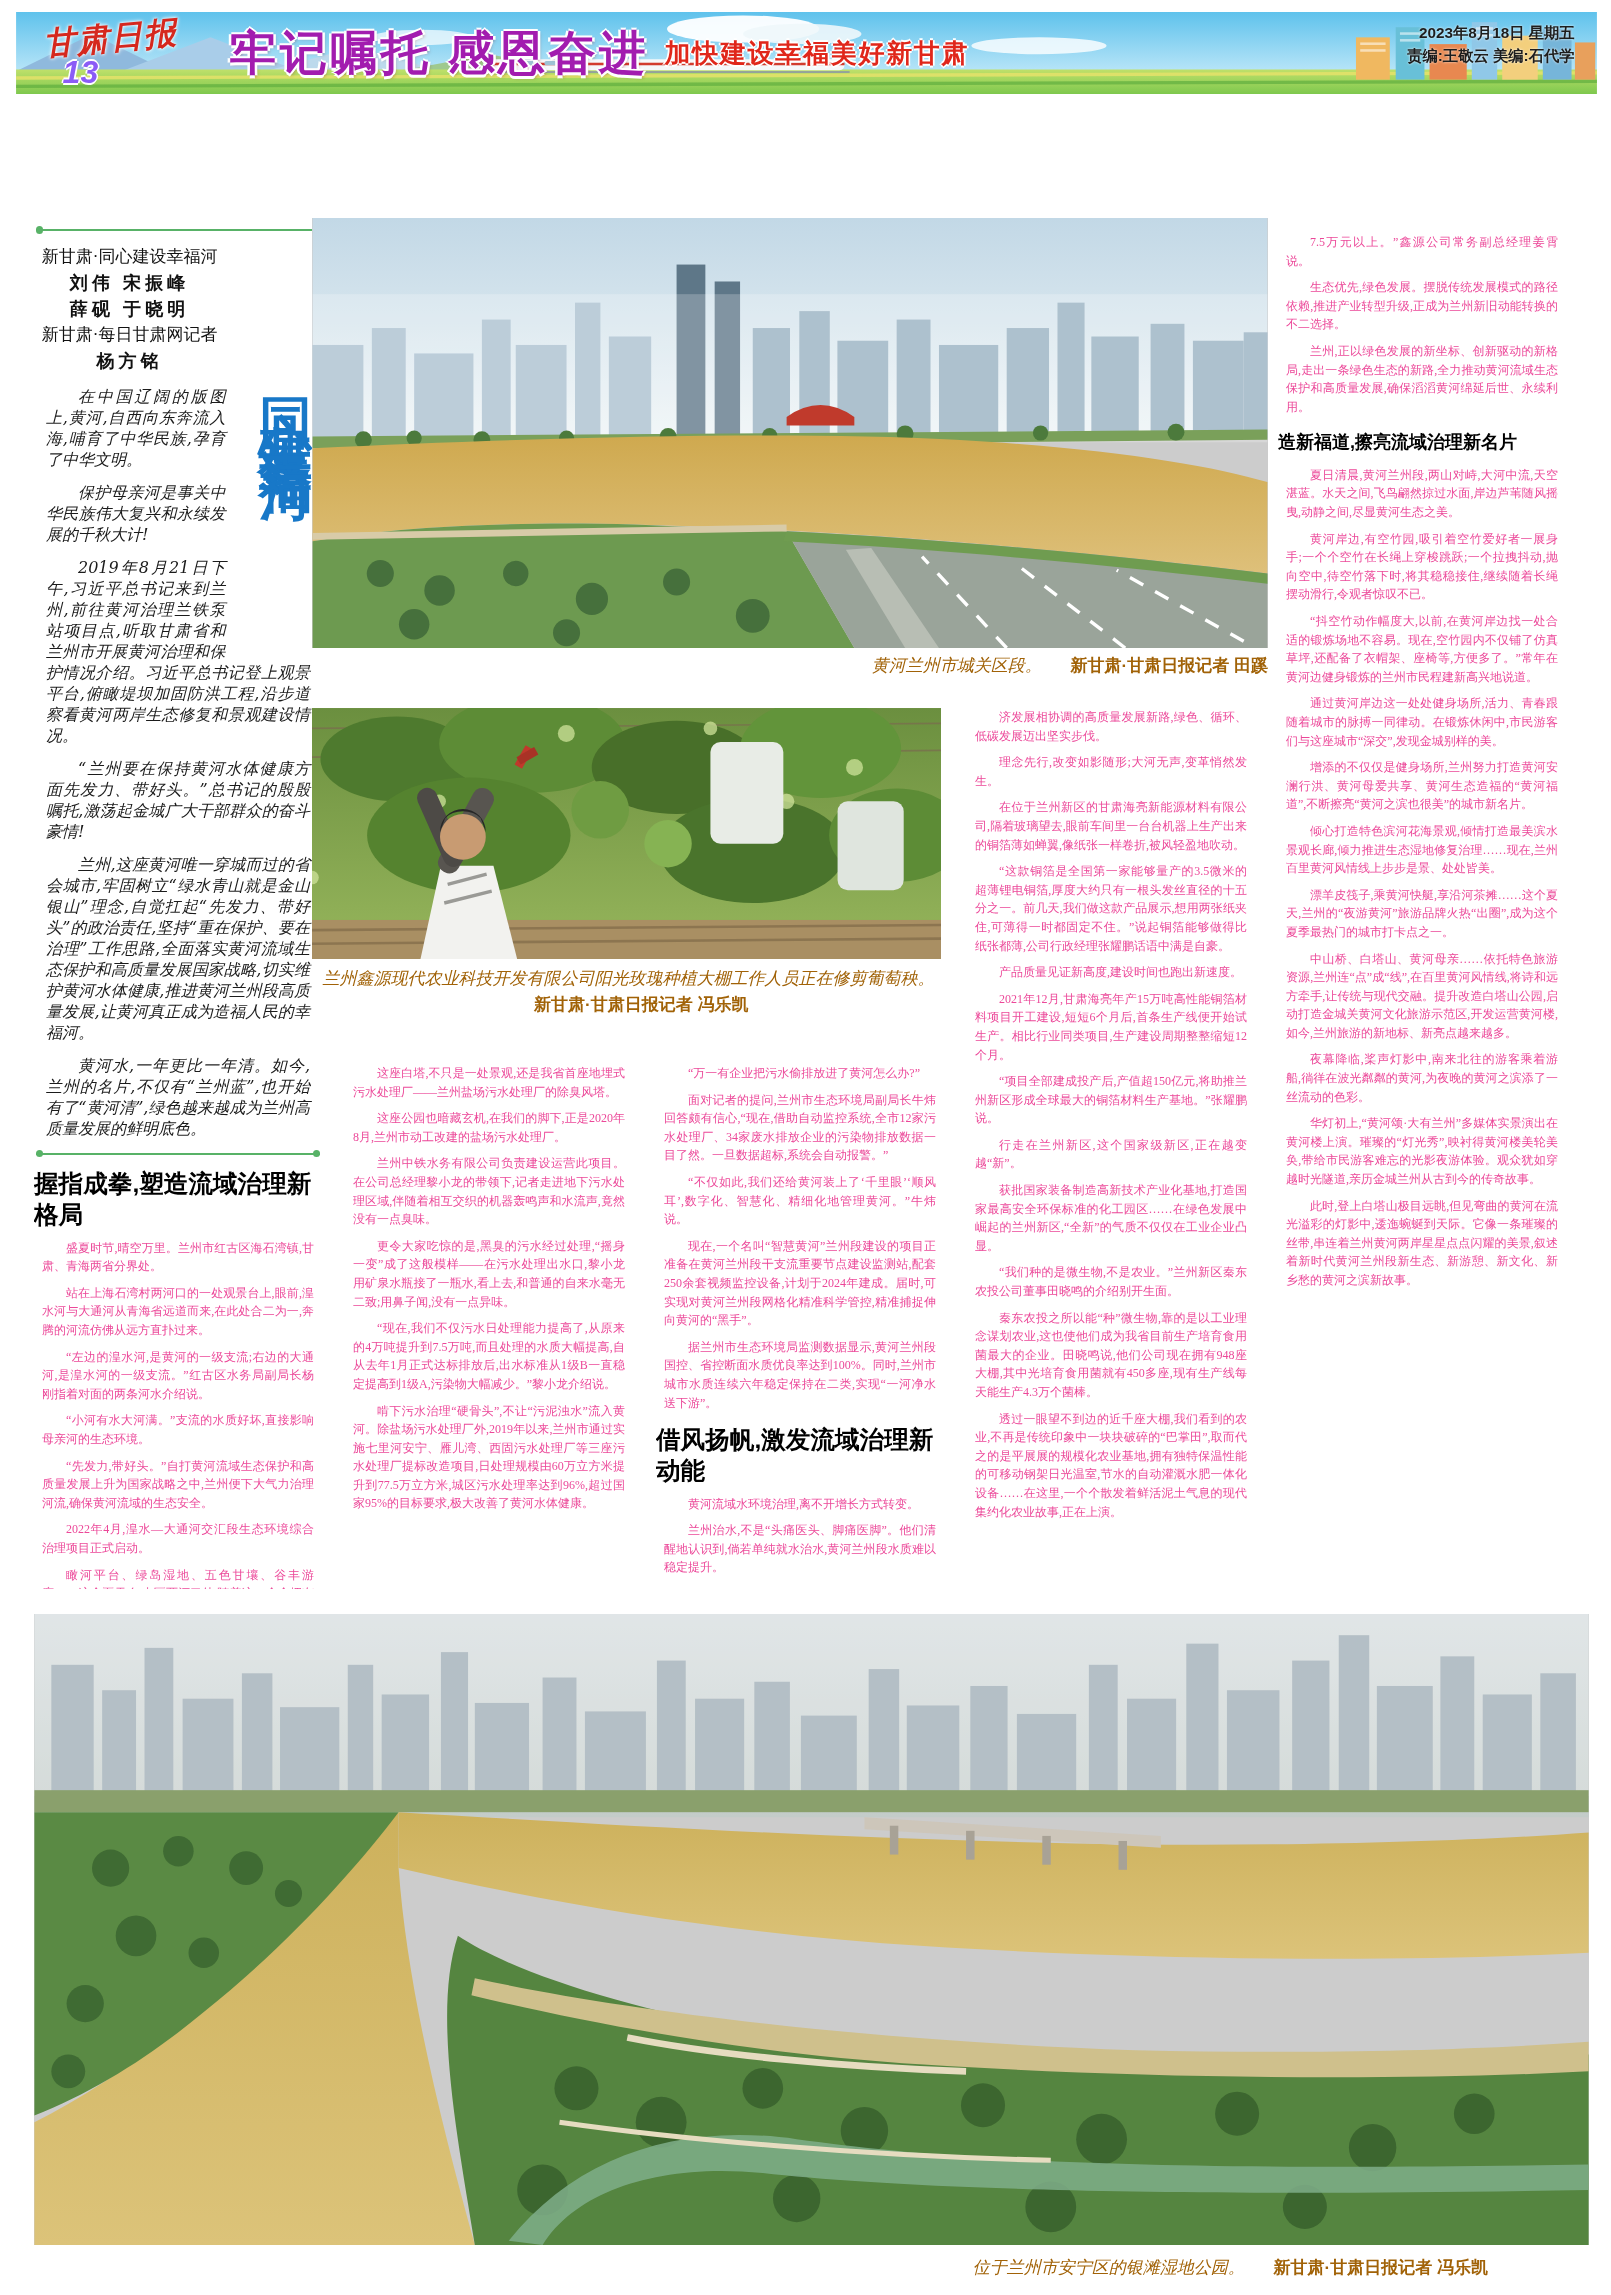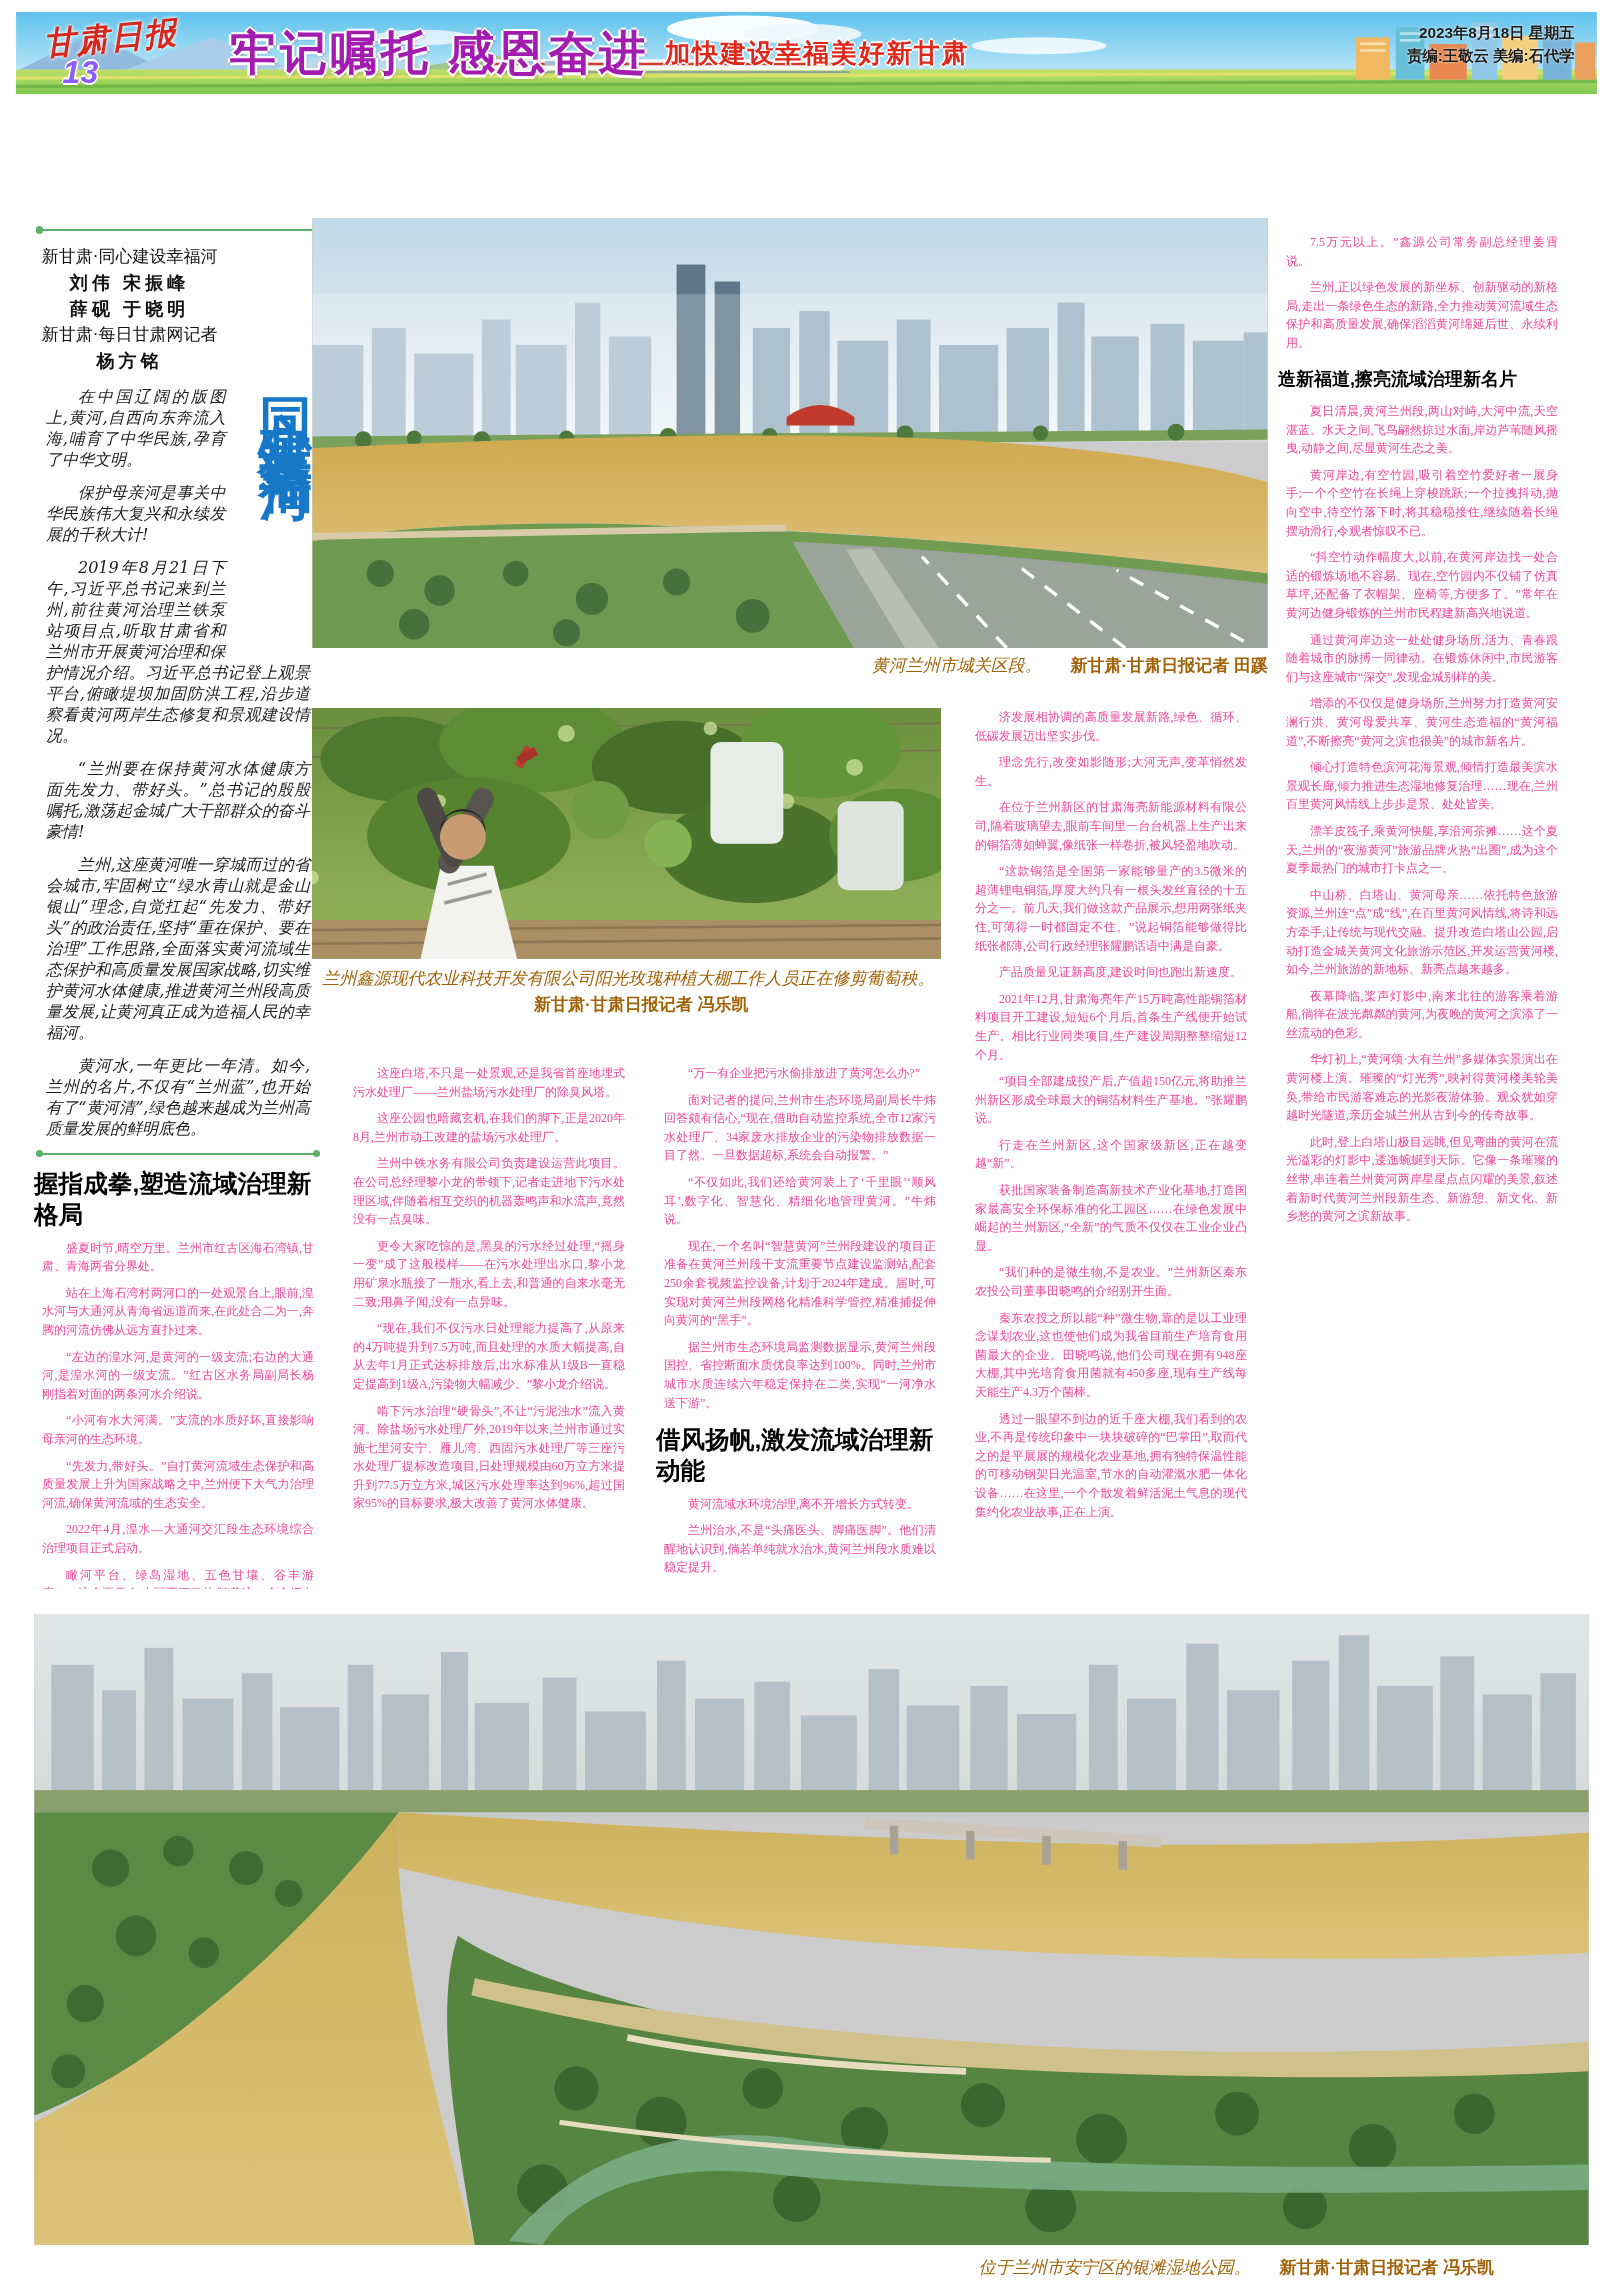--- a/index.html
+++ b/index.html
@@ -53,21 +53,21 @@
   
   .photo{position:absolute;overflow:hidden;background:#ccc;}
   #photo1{left:312px;top:218px;width:956px;height:430px;}
   #photo2{left:312px;top:708px;width:629px;height:251px;}
   #photo3{left:34px;top:1614px;width:1555px;height:631px;}
   .caption{position:absolute;color:#a16207;}
   .cap-text{font-family:"DejaVu Serif",serif;font-style:italic;font-size:17px;}
   .cap-credit{font-family:"Liberation Sans",sans-serif;font-weight:700;font-size:17px;margin-left:25.4px;}
   #caption1{left:312px;top:654px;width:956px;text-align:right;}
   #caption2{left:322px;top:966px;width:613px;text-align:center;line-height:25.4px;}
-  #caption3{left:40px;top:2256px;width:1454px;text-align:right;}
+  #caption3{left:34px;top:2256px;width:1454px;text-align:right;}
 </style>
 </head>
 <body>
 
 <div id="page">
 
   <div class="banner">
     <svg width="1585" height="82" viewBox="0 0 1870 97">
       <defs>
         <linearGradient id="skyB" x1="0" y1="0" x2="0" y2="1">
@@ -336,20 +336,21 @@
         <p class="para">获批国家装备制造高新技术产业化基地,打造国家最高安全环保标准的化工园区……在绿色发展中崛起的兰州新区,“全新”的气质不仅仅在工业企业凸显。</p>
         <p class="para">“我们种的是微生物,不是农业。”兰州新区秦东农投公司董事田晓鸣的介绍别开生面。</p>
         <p class="para">秦东农投之所以能“种”微生物,靠的是以工业理念谋划农业,这也使他们成为我省目前生产培育食用菌最大的企业。田晓鸣说,他们公司现在拥有948座大棚,其中光培育食用菌就有450多座,现有生产线每天能生产4.3万个菌棒。</p>
         <p class="para">透过一眼望不到边的近千座大棚,我们看到的农业,不再是传统印象中一块块破碎的“巴掌田”,取而代之的是平展展的规模化农业基地,拥有独特保温性能的可移动钢架日光温室,节水的自动灌溉水肥一体化设备……在这里,一个个散发着鲜活泥土气息的现代集约化农业故事,正在上演。</p>
       </div>
   </div>
 
   <div class="col" id="col5">
     <div>
         <p class="para">7.5万元以上。”鑫源公司常务副总经理姜霄说。</p>
+        <p class="para">生态优先,绿色发展。摆脱传统发展模式的路径依赖,推进产业转型升级,正成为兰州新旧动能转换的不二选择。</p>
         <p class="para">兰州,正以绿色发展的新坐标、创新驱动的新格局,走出一条绿色生态的新路,全力推动黄河流域生态保护和高质量发展,确保滔滔黄河绵延后世、永续利用。</p>
       </div>
     <h2 class="section small">造新福道,擦亮流域治理新名片</h2>
     <div>
         <p class="para">夏日清晨,黄河兰州段,两山对峙,大河中流,天空湛蓝。水天之间,飞鸟翩然掠过水面,岸边芦苇随风摇曳,动静之间,尽显黄河生态之美。</p>
         <p class="para">黄河岸边,有空竹园,吸引着空竹爱好者一展身手;一个个空竹在长绳上穿梭跳跃;一个拉拽抖动,抛向空中,待空竹落下时,将其稳稳接住,继续随着长绳摆动滑行,令观者惊叹不已。</p>
         <p class="para">“抖空竹动作幅度大,以前,在黄河岸边找一处合适的锻炼场地不容易。现在,空竹园内不仅铺了仿真草坪,还配备了衣帽架、座椅等,方便多了。”常年在黄河边健身锻炼的兰州市民程建新高兴地说道。</p>
         <p class="para">通过黄河岸边这一处处健身场所,活力、青春跟随着城市的脉搏一同律动。在锻炼休闲中,市民游客们与这座城市“深交”,发现金城别样的美。</p>
         <p class="para">增添的不仅仅是健身场所,兰州努力打造黄河安澜行洪、黄河母爱共享、黄河生态造福的“黄河福道”,不断擦亮“黄河之滨也很美”的城市新名片。</p>
         <p class="para">倾心打造特色滨河花海景观,倾情打造最美滨水景观长廊,倾力推进生态湿地修复治理……现在,兰州百里黄河风情线上步步是景、处处皆美。</p>

